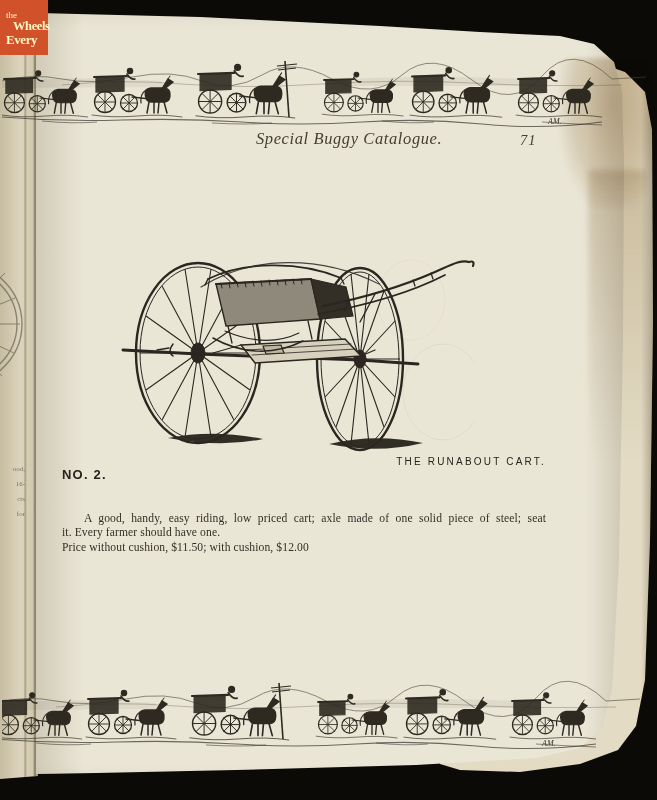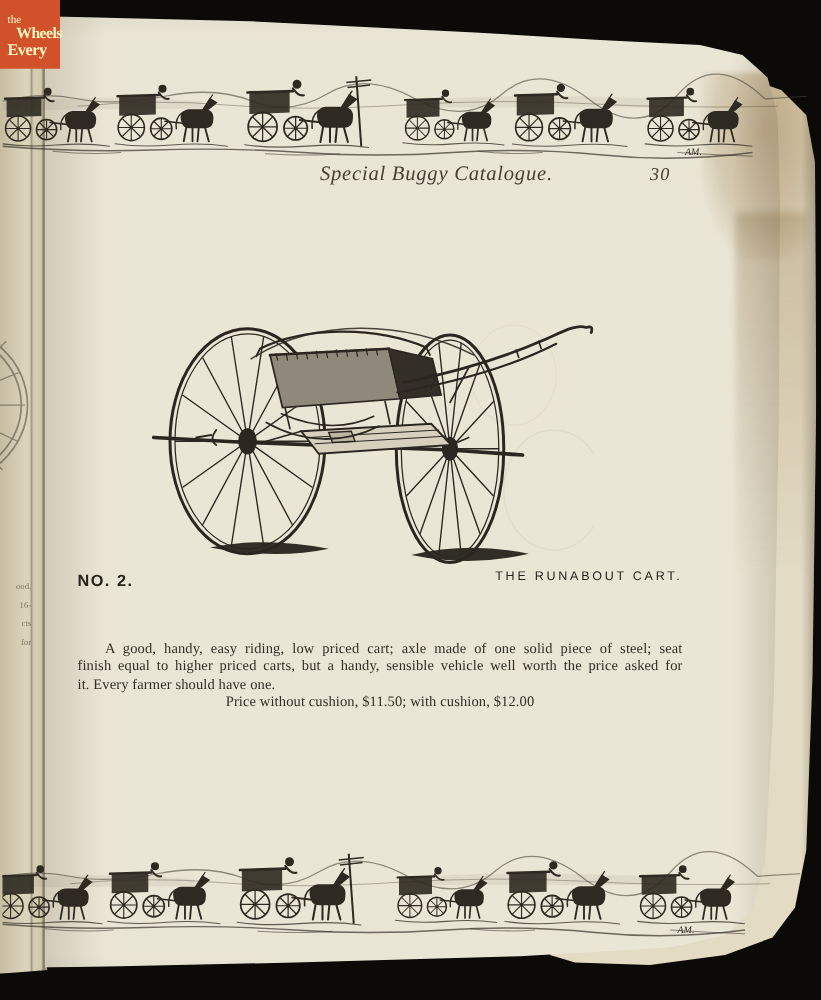--- a/index.html
+++ b/index.html
@@ -66,31 +66,31 @@
     font-style:italic;font-size:14.5px;letter-spacing:1px;
   }
   
   .cart{position:absolute;left:113px;top:242px;width:362px;height:216px;z-index:9;}
   .cart svg{width:100%;height:100%;display:block;}
   
   .listing-head{
     position:absolute;left:62px;top:456px;width:484px;height:18px;z-index:9;
     font-family:"Liberation Sans", sans-serif;color:#26231c;
   }
-  .item-number{position:absolute;left:0;top:1px;font-weight:bold;font-size:13px;letter-spacing:1.2px;}
+  .item-number{position:absolute;left:0;top:11px;font-weight:bold;font-size:13px;letter-spacing:1.2px;}
   .item-title{position:absolute;left:0;width:100%;text-align:right;font-weight:normal;font-size:10px;letter-spacing:2.2px;}
   .listing-body{
     position:absolute;left:62px;top:476px;width:484px;z-index:9;
     font-size:11.6px;line-height:14.3px;color:#332f26;letter-spacing:.1px;
   }
   .bl{white-space:nowrap;}
   .bl.just{text-align:justify;text-align-last:justify;white-space:normal;height:14.3px;overflow:hidden;}
   .bl.indent{text-indent:22px;margin-top:36px;}
   .bl.inset{padding-left:26px;}
-  .bl.center{text-align:center;white-space:normal;}
+  .bl.center{white-space:normal;}
   
   .fragments{position:absolute;left:0;top:462px;width:25px;z-index:4;
     text-align:right;font-size:7px;line-height:15px;color:#6b6353;opacity:.85;}
   .wheel-ghost{position:absolute;left:0;top:258px;width:30px;height:135px;z-index:4;opacity:.55;}
   
   .logo{
     position:absolute;left:0;top:0;width:48px;height:55px;z-index:50;
     background:#d0512a;color:#fef9c3;font-family:Liberation Serif, serif;
   }
   .logo .the{position:absolute;left:6px;top:10px;font-size:9px;}
@@ -162,21 +162,21 @@
         <path d="M40,66 q30,3 55,1 M210,68 q35,2 60,0 M380,66 q30,3 52,1 M540,67 q30,2 60,3" stroke="#36322a" stroke-width="1" fill="none" opacity=".55"></path>
         <text x="546" y="69" font-size="8" font-style="italic" fill="#36322a">AM.</text>
       </g>
     </defs>
     <use href="#frieze-art"></use>
   </svg>
 </div>
 
 <div class="running-head">
   <div class="running-title">Special Buggy Catalogue.</div>
-  <div class="folio">30</div>
+  <div class="folio">71</div>
 </div>
 
 <div class="cart">
   <svg viewBox="0 0 362 216" aria-label="Two-wheeled runabout cart with tall spoked wheels, slatted seat box and long curved shafts">
 
     <ellipse cx="330" cy="150" rx="40" ry="48" stroke="#5a523f" fill="none" opacity=".07"></ellipse>
     <ellipse cx="298" cy="58" rx="34" ry="40" stroke="#5a523f" fill="none" opacity=".05"></ellipse>
 
     <path d="M55,196 Q100,187 150,197 Q108,206 55,196 Z" fill="#17140e" opacity=".88"></path>
     <path d="M216,202 Q262,191 310,201 Q264,212 216,202 Z" fill="#17140e" opacity=".88"></path>
@@ -221,21 +221,20 @@
   </svg>
 </div>
 
 <div class="listing-head">
   <div class="item-title">THE RUNABOUT CART.</div>
   <div class="item-number">NO. 2.</div>
 </div>
 
 <div class="listing-body">
   <div class="bl just indent">A good, handy, easy riding, low priced cart; axle made of one solid piece of steel; seat</div>
-  <div class="bl just">finish equal to higher priced carts, but a handy, sensible vehicle well worth the price asked for</div>
   <div class="bl">it.  Every farmer should have one.</div>
   <div class="bl center">Price without cushion, $11.50; with cushion, $12.00</div>
 </div>
 
 <div class="frieze bottom">
   <svg viewBox="6 0 644 76" preserveAspectRatio="none">
     <use href="#frieze-art"></use>
   </svg>
 </div>
 

